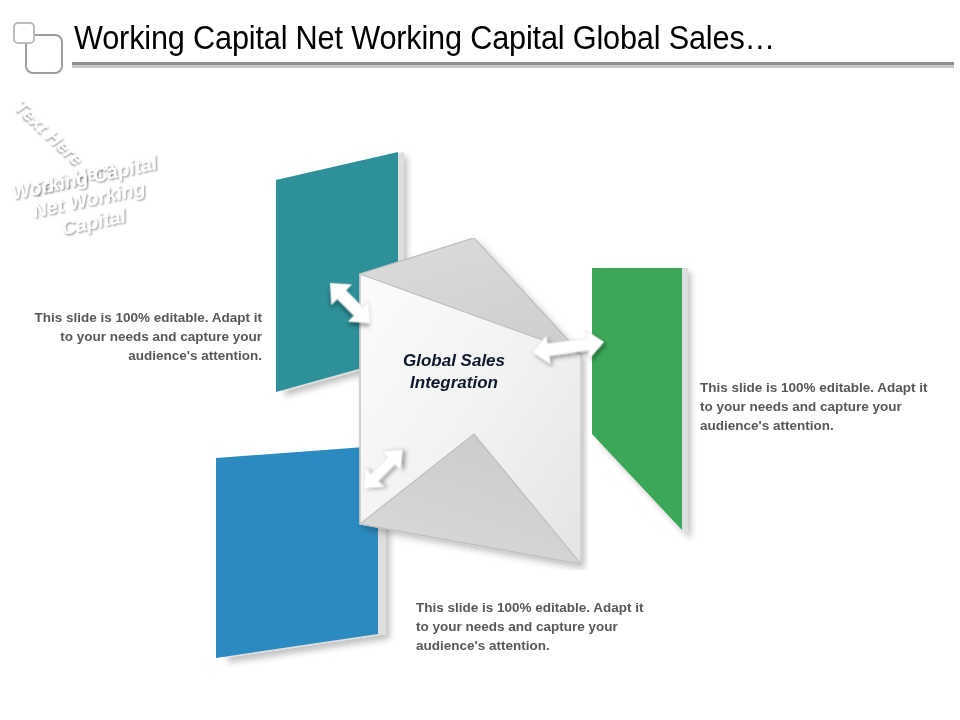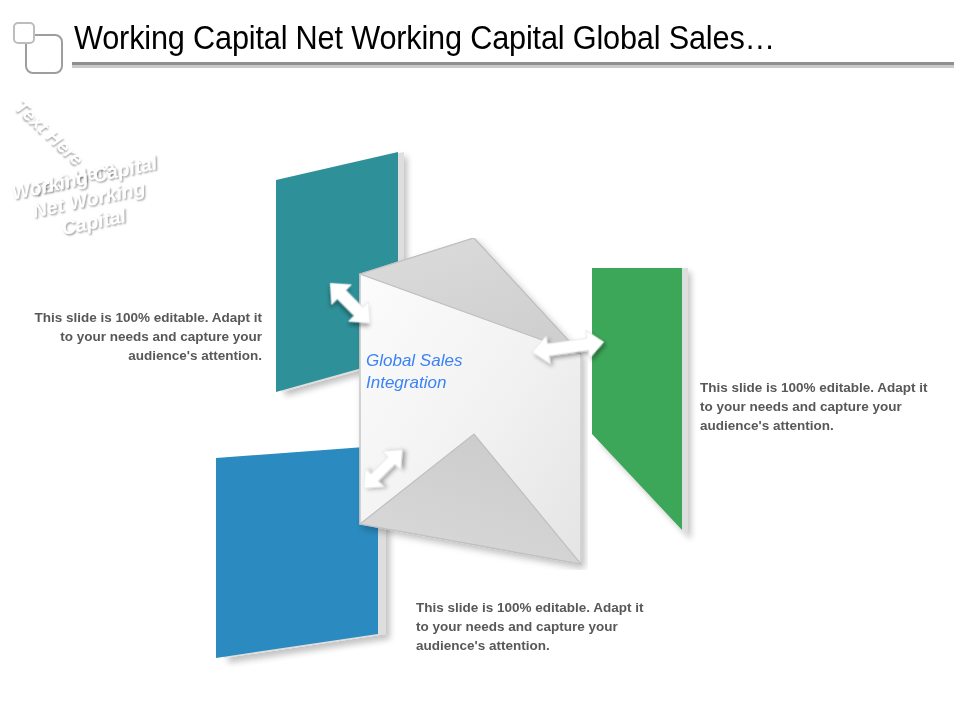--- a/index.html
+++ b/index.html
@@ -150,25 +150,25 @@
     left: 352px;
     top: 158px;
     width: 236px;
     height: 332px;
   }
   #center-label {
     position: absolute;
     left: 366px;
     top: 270px;
     width: 176px;
-    text-align: left;
+    text-align: center;
     font-size: 17px;
-    font-weight: normal;
+    font-weight: bold;
     font-style: italic;
-    color: #3b82f6;
+    color: #0f172a;
     line-height: 1.3;
     pointer-events: none;
   }
 
   
   .arrow { position: absolute; }
   .arrow svg { display: block; overflow: visible; }
   #arrow-teal   { left: 316px; top: 192px; width: 68px; height: 62px; }
   #arrow-green  { left: 528px; top: 246px; width: 80px; height: 42px; }
   #arrow-blue   { left: 352px; top: 358px; width: 62px; height: 62px; }

